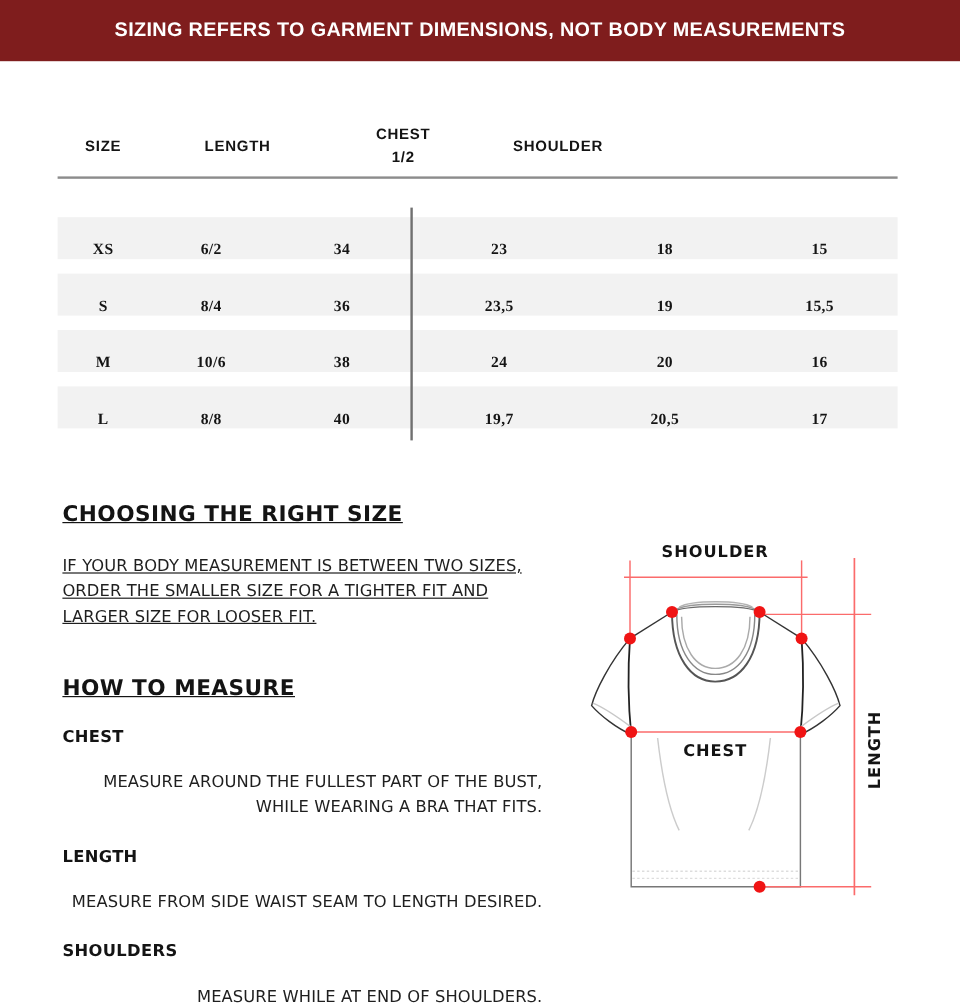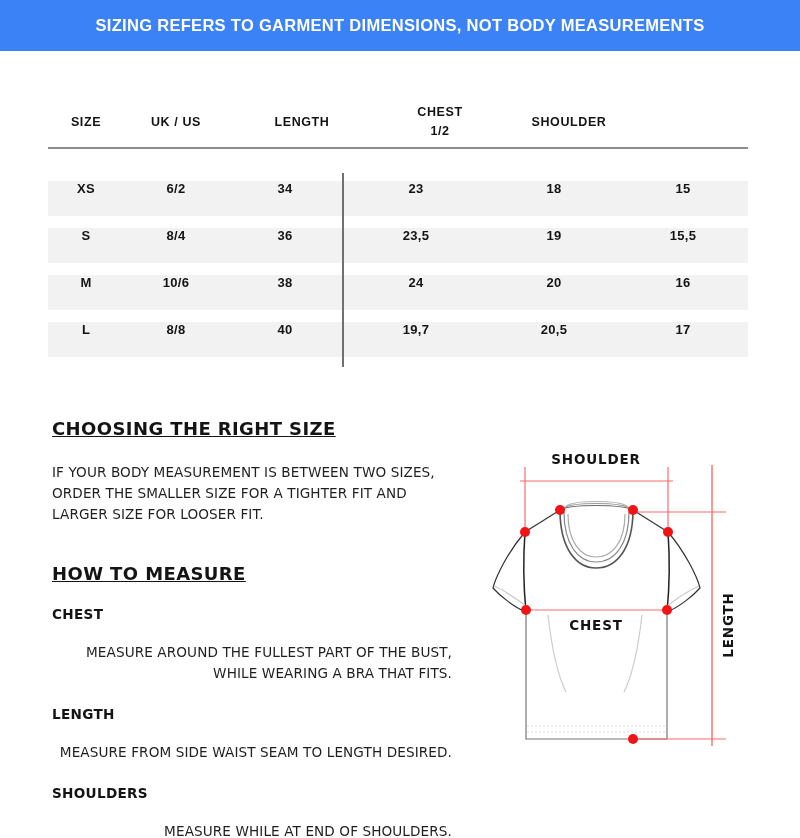--- a/index.html
+++ b/index.html
@@ -15,21 +15,21 @@
     overflow: hidden;
     position: relative;
   }
 
   
   #banner {
     position: absolute;
     left: 0; top: 0;
     width: 800px;
     height: 51px;
-    background: #3b82f6;
+    background: #7f1d1d;
     display: flex;
     align-items: center;
     justify-content: center;
   }
   #banner-text {
     color: #ffffff;
     font-size: 16.5px;
     font-weight: bold;
     letter-spacing: 0.3px;
     white-space: nowrap;
@@ -62,26 +62,27 @@
     background: #8c8c8c;
     width: 700px;
   }
 
   .rows-wrap {
     position: relative;
     margin-top: 32px;
   }
   .trow {
     display: flex;
-    align-items: flex-start;
+    align-items: flex-end;
     height: 35px;
     background: #f2f2f2;
     margin-bottom: 12px;
     position: relative;
     z-index: 1;
+    font-family: Liberation Serif, serif;
   }
   .trow:last-child { margin-bottom: 0; }
   .td {
     font-size: 13px;
     font-weight: bold;
     text-align: center;
     color: #141414;
     letter-spacing: 0.3px;
   }
 
@@ -126,21 +127,21 @@
     color: #1f1f1f;
     margin: 0;
   }
   .sub-head {
     font-size: 13.6px;
     font-weight: bold;
     letter-spacing: 0.3px;
     color: #141414;
     margin: 0;
   }
-  #intro-copy { margin-top: 23px; }
+  #intro-copy { margin-top: 23px; text-decoration: underline; }
   #howto-title { margin-top: 38px; }
   .measure-block { margin-top: 22px; }
   .measure-block .body-copy { margin-top: 20px; text-align: right; }
 
   
   #diagram {
     position: absolute;
     left: 490px;
     top: 440px;
     width: 310px;
@@ -160,23 +161,20 @@
 
 <div id="banner">
   <div id="banner-text">SIZING REFERS TO GARMENT DIMENSIONS, NOT BODY MEASUREMENTS</div>
 </div>
 
 <div id="size-table">
 
   <div class="table-head">
     <div class="th c0">
       <span>SIZE</span>
-    </div>
-    <div class="th c1">
-      <span>UK / US</span>
     </div>
     <div class="th c3">
       <span>LENGTH</span>
     </div>
     <div class="th c4">
       <span>CHEST</span>
       <span class="sub">1/2</span>
     </div>
     <div class="th c5">
       <span>SHOULDER</span>

